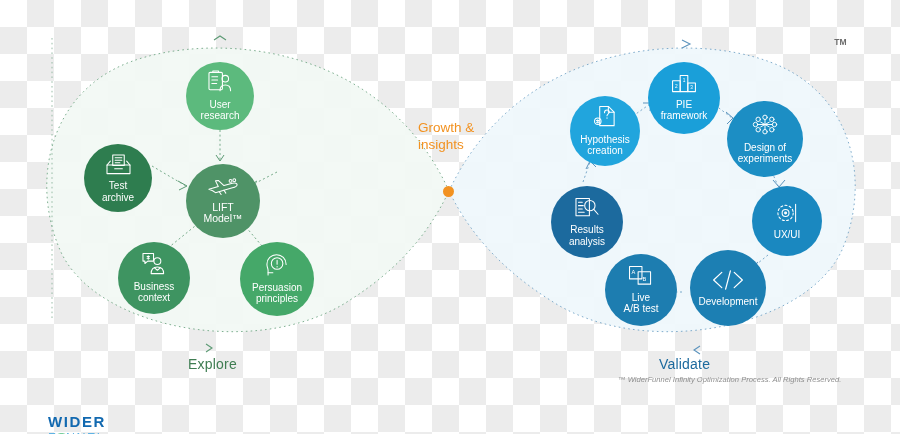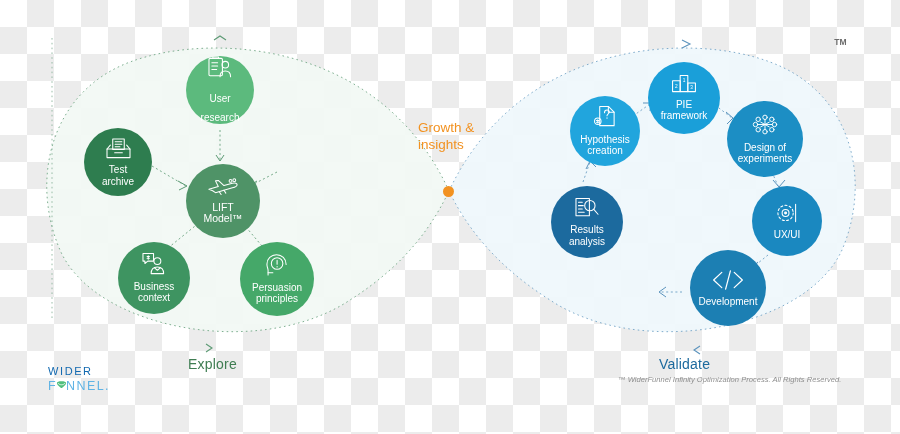--- a/index.html
+++ b/index.html
@@ -79,22 +79,22 @@
     left: 618px; top: 375px;
     font-size: 7.6px;
     color: #8e8e8e;
     white-space: nowrap;
     font-style: italic;
   }
 
   
   #logo { position: absolute; left: 48px; top: 366px; width: 70px; }
   #logo .wider {
-    font-size: 11px; font-weight: normal; letter-spacing: 1.6px;
-    color: #1269b0; line-height: 1;
+    font-size: 15px; font-weight: bold; letter-spacing: 1.6px;
+    color: #1269b0; line-height: 1; margin-top: 48px;
   }
   #logo .funnel-row {
     display: flex; align-items: center; line-height: 1;
     margin-top: 1px;
   }
   #logo .funnel {
     font-size: 12.5px; letter-spacing: 1.4px; color: #5fb3e4;
   }
   #logo .funnel-mark { margin: 0 -1px; }
 </style>
@@ -162,35 +162,35 @@
         <path d="M13 15.5 L15 18.5"></path>
           <path d="M18 14 L20 17"></path>
         <circle cx="25" cy="4" r="1.5"></circle>
           <circle cx="29" cy="3.2" r="1.5"></circle>
       </svg>
     </span>
     <span class="lbl">LIFT</span>
     <span class="lbl">Model™</span>
   </div>
 
-  <div class="node" style="left:186px; top:56px; width:68px; height:68px; background:#5cba7d; font-size:10px;gap:8px;">
+  <div class="node" style="left:186px; top:62px; width:68px; height:68px; background:#5cba7d; font-size:10px;">
     <span class="ico">
       <svg width="27" height="24" viewBox="0 0 28 25" fill="none" stroke="#ffffff" stroke-width="1.1" stroke-linecap="round" stroke-linejoin="round">
         <rect x="2" y="2.5" width="14" height="18" rx="1.2"></rect>
         <path d="M6 2.5 L6 1 L12 1 L12 2.5"></path>
         <path d="M5 7 h6 M5 10.5 h6 M5 14 h5"></path>
         <circle cx="19" cy="9" r="3.4"></circle>
         <path d="M13.5 21.5 C13.5 17.5 16 15.6 19 15.6 C22 15.6 24.5 17.5 24.5 21.5"></path>
       </svg>
     </span>
     <span class="lbl">User</span>
     <span class="lbl">research</span>
   </div>
 
-  <div class="node" style="left:84px; top:128px; width:68px; height:68px; background:#2e7d4f; font-size:10px;">
+  <div class="node" style="left:84px; top:144px; width:68px; height:68px; background:#2e7d4f; font-size:10px;">
     <span class="ico">
       <svg width="27" height="23" viewBox="0 0 28 24" fill="none" stroke="#ffffff" stroke-width="1.1" stroke-linecap="round" stroke-linejoin="round">
         <path d="M8 2 h12 v11 h-12 z"></path>
         <path d="M10.5 5 h7 M10.5 7.6 h7 M10.5 10.2 h5"></path>
         <path d="M2 12.5 h24 v9 h-24 z"></path>
         <path d="M2 12.5 L5.5 8.5 M26 12.5 L22.5 8.5"></path>
         <path d="M10 16.5 h8"></path>
       </svg>
     </span>
     <span class="lbl">Test</span>
@@ -290,20 +290,32 @@
       <svg width="34" height="22" viewBox="0 0 35 23" fill="none" stroke="#ffffff" stroke-width="1.3" stroke-linecap="round" stroke-linejoin="round">
         <path d="M11 3.5 L2.5 11.5 L11 19.5"></path>
         <path d="M24 3.5 L32.5 11.5 L24 19.5"></path>
         <path d="M20 2 L15 21"></path>
       </svg>
     </span>
     <span class="lbl">Development</span>
     <span class="lbl"></span>
   </div>
 
+  <div class="node" style="left:605px; top:254px; width:72px; height:72px; background:#1d7db0; font-size:10px;">
+    <span class="ico">
+      <svg width="26" height="22" viewBox="0 0 27 23" fill="none" stroke="#ffffff" stroke-width="1.1" stroke-linecap="round" stroke-linejoin="round">
+        <rect x="1.5" y="1.5" width="13" height="13"></rect>
+        <rect x="10.5" y="7" width="13" height="13"></rect>
+        <text x="5.6" y="9.6" font-size="6" fill="#ffffff" stroke="none" text-anchor="middle" font-family="Liberation Sans, sans-serif">A</text>
+        <text x="17.2" y="16.4" font-size="6" fill="#ffffff" stroke="none" text-anchor="middle" font-family="Liberation Sans, sans-serif">B</text>
+      </svg>
+    </span>
+    <span class="lbl">Live</span>
+    <span class="lbl">A/B test</span>
+  </div>
 
   <div class="node" style="left:551px; top:186px; width:72px; height:72px; background:#1c6a9e; font-size:10px;">
     <span class="ico">
       <svg width="26" height="23" viewBox="0 0 27 24" fill="none" stroke="#ffffff" stroke-width="1.1" stroke-linecap="round" stroke-linejoin="round">
         <path d="M2 1.5 h14 v18 h-14 z"></path>
         <path d="M4.6 5.5 h4 M4.6 9 h5 M4.6 12.5 h4 M4.6 16 h6"></path>
         <circle cx="16.5" cy="9" r="5.4"></circle>
         <path d="M20.6 13 L25 18"></path>
       </svg>
     </span>

